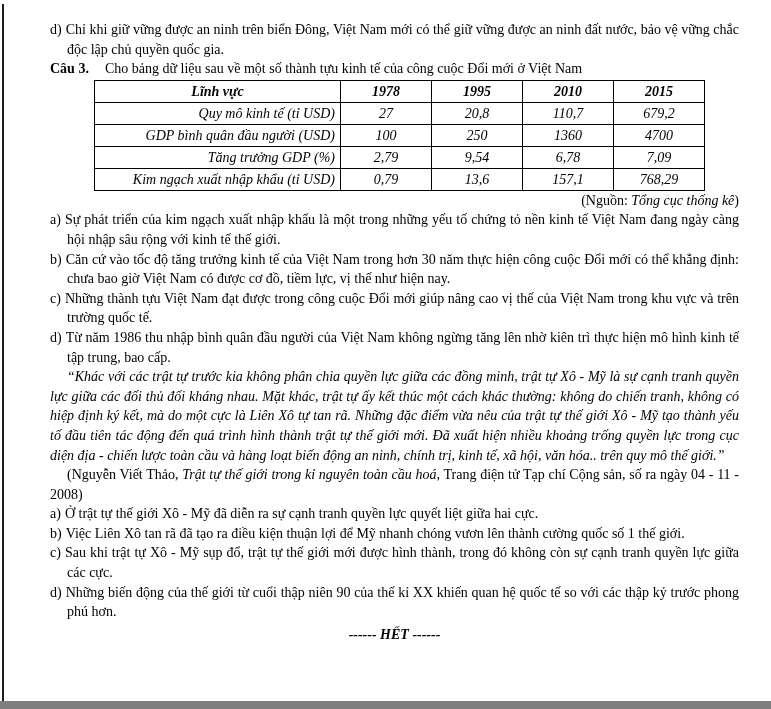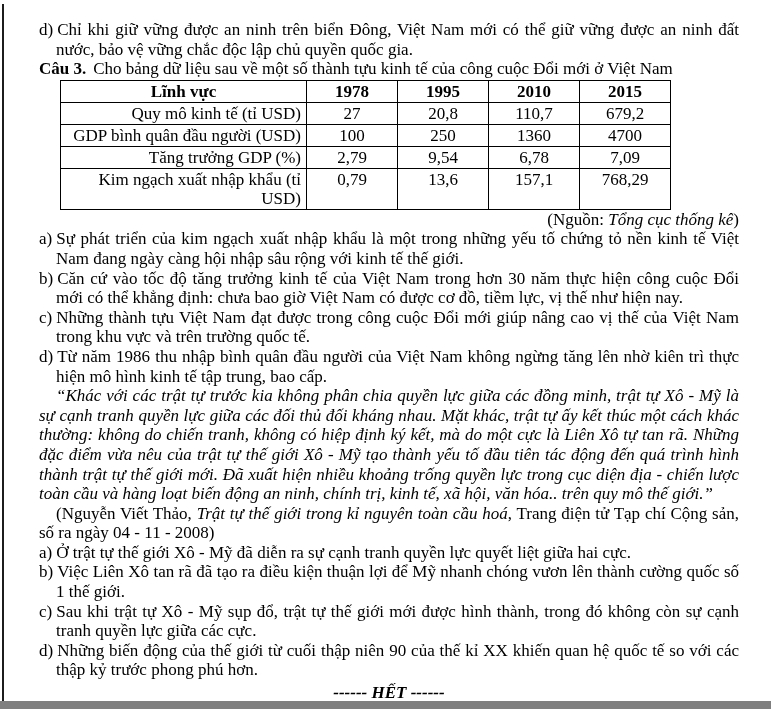--- a/index.html
+++ b/index.html
@@ -14,32 +14,33 @@
   .page { position: relative; width: 771px; height: 709px; background: #ffffff; }
   .left-edge {
     position: absolute; left: 2px; top: 4px; bottom: 7px;
     width: 2px; background: #1c1c1c;
   }
   .bottom-bar {
     position: absolute; left: 0; bottom: 0;
     width: 100%; height: 8px; background: #7f7f7f;
   }
   .content {
-    position: absolute; top: 20px; left: 39px; right: 32px;
-    font-size: 17px; line-height: 19.6px;
+    position: absolute; top: 20px; left: 50px; right: 32px;
+    font-size: 14px; line-height: 19.6px;
   }
   p { text-align: justify; }
   .hang { padding-left: 17px; text-indent: -17px; }
   .hang .lbl { margin-right: 4px; }
-  .q-head b { margin-right: 7px; }
+  .q-head b { margin-right: 16px; }
   table.stats {
     border-collapse: collapse;
-    margin: 1px 0 0 21px;
+    margin: 1px 0 0 44px;
     width: 611px;
     table-layout: fixed;
+    font-style: italic;
   }
   table.stats th, table.stats td {
     border: 1.5px solid #000000;
     line-height: 19px;
     padding: 1px 5px;
     vertical-align: top;
   }
   table.stats th { font-weight: bold; text-align: center; }
   td.cat { text-align: right; }
   td.num { text-align: center; }

